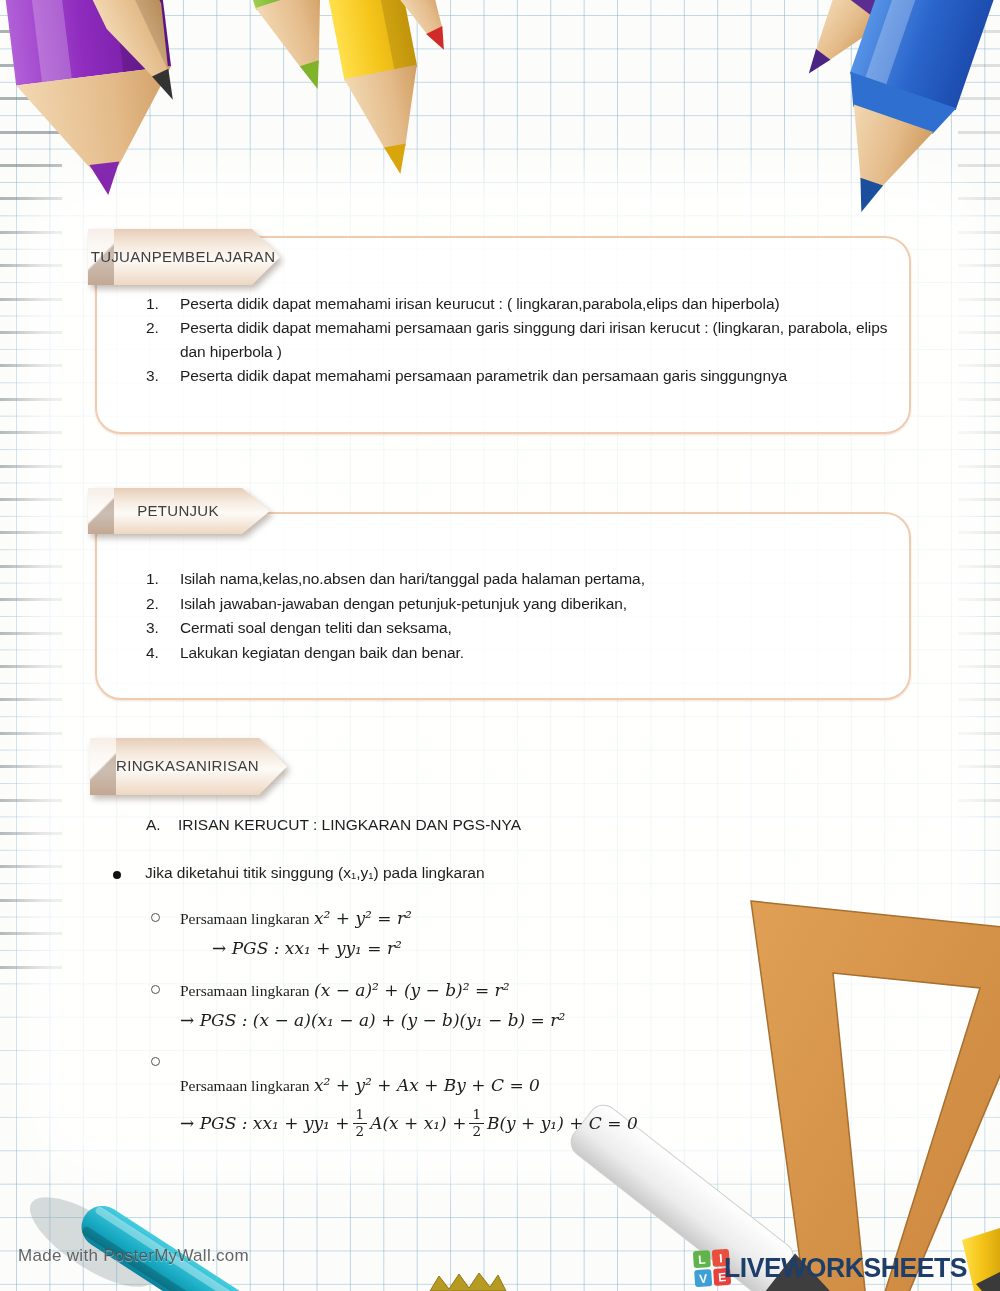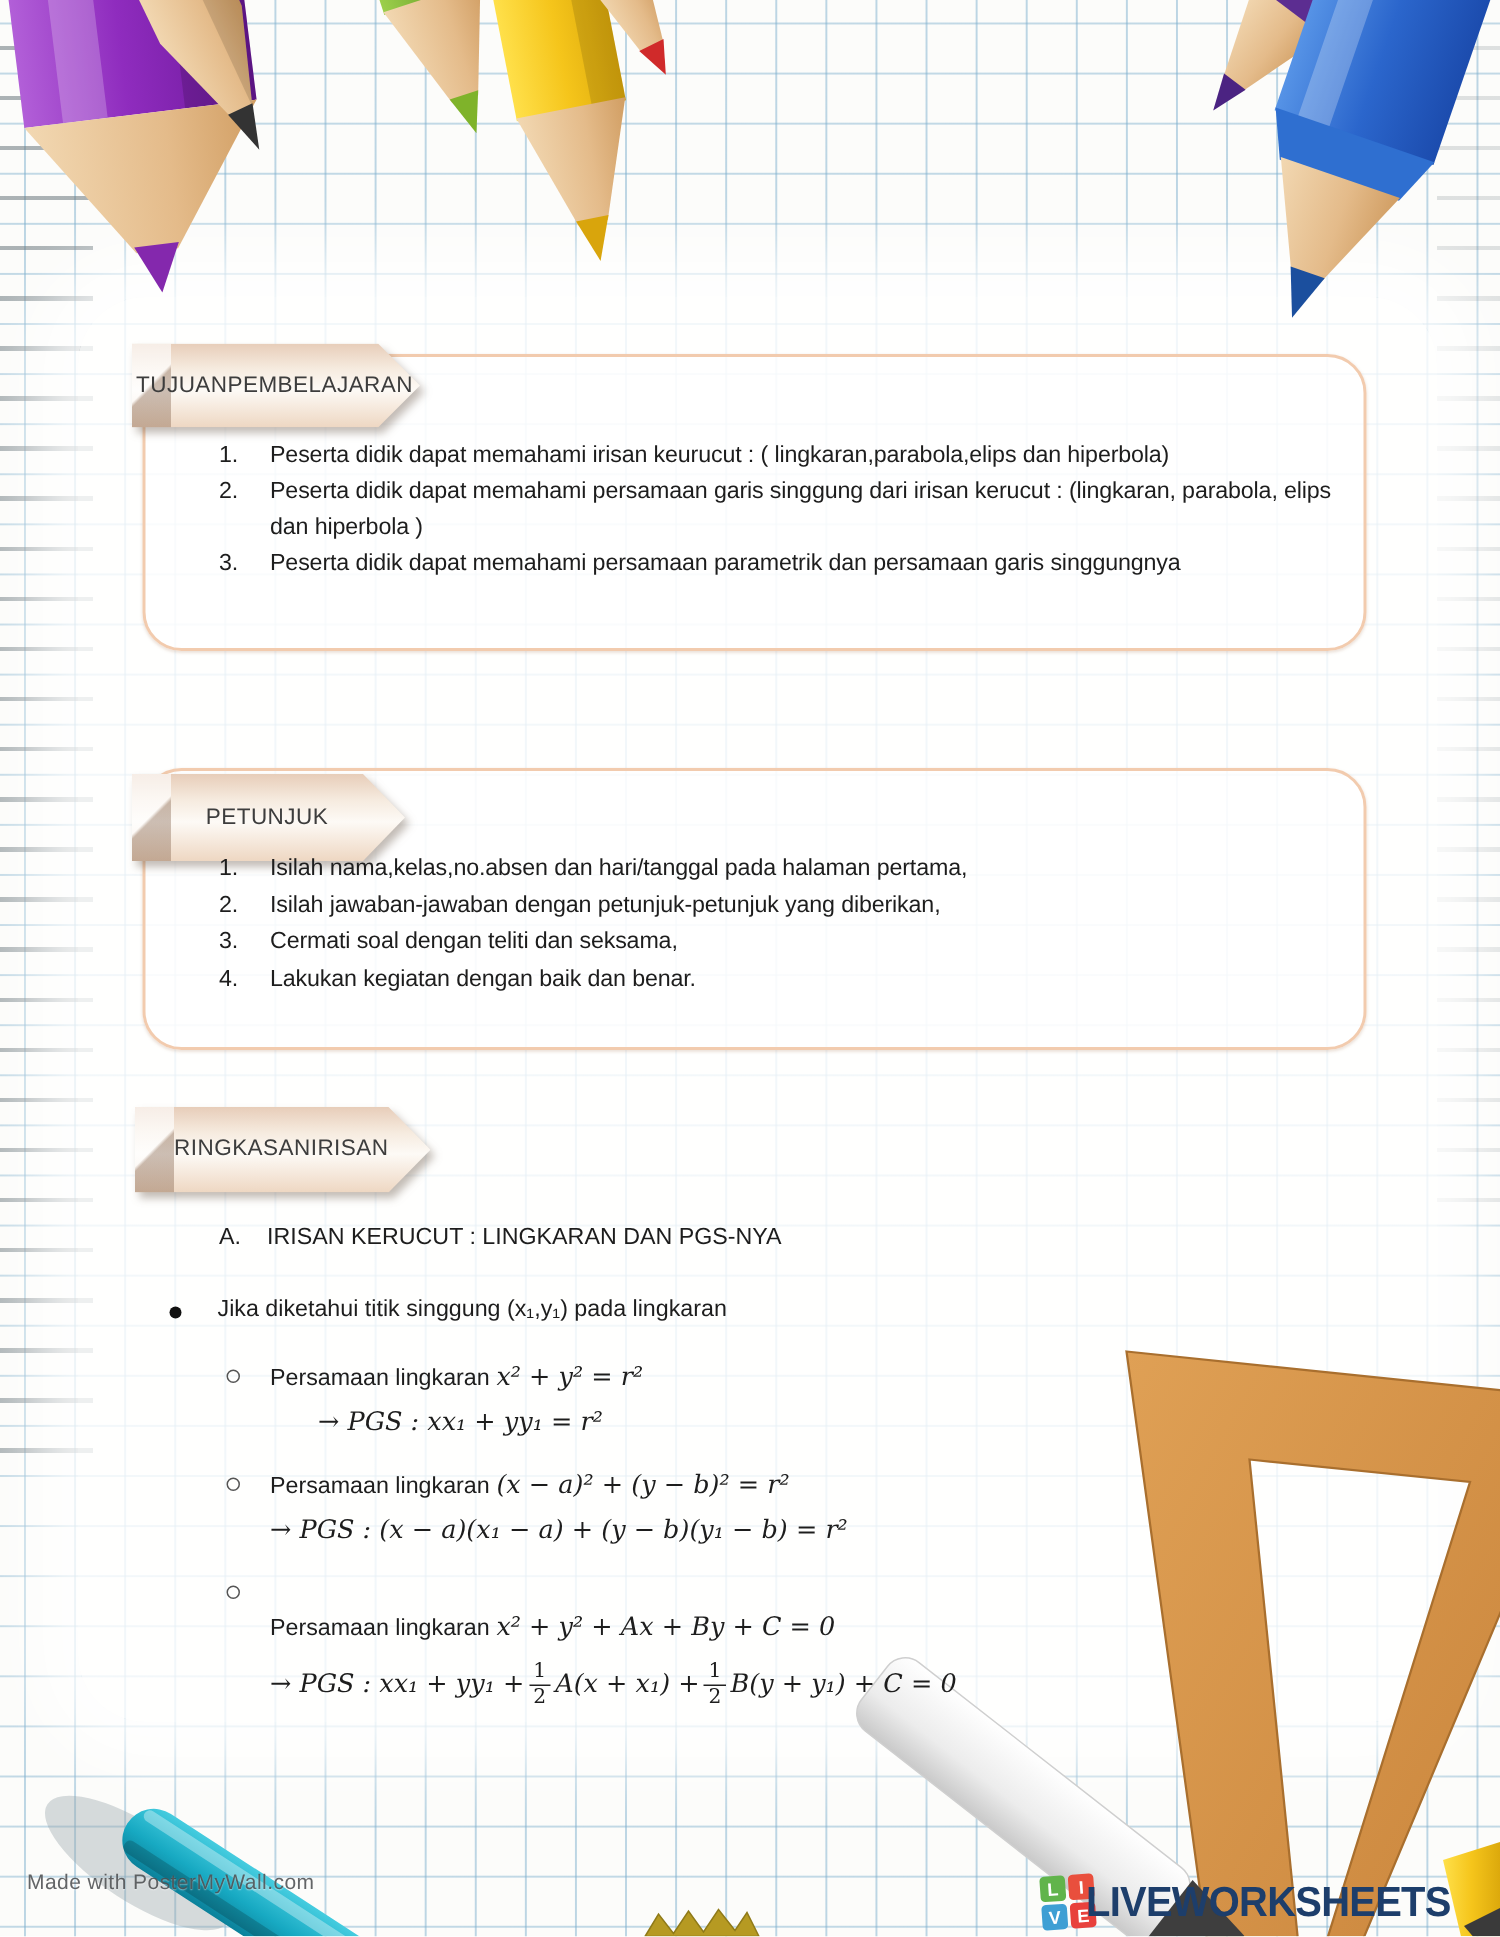--- a/index.html
+++ b/index.html
@@ -47,28 +47,28 @@
   .t-list .li-row{line-height:24px;}
   .p-list .li-row{line-height:24.6px;}
   
   .heading{position:absolute; left:146px; top:816px; display:flex; font-size:15.5px;}
   .heading .li-num{width:32px;}
   .bullet-dot{position:absolute; left:113px; top:871px; width:8px; height:8px; border-radius:50%; background:#111;}
   .bullet-line{position:absolute; left:145px; top:864px; font-size:15.5px;}
   .oring{position:absolute; width:7px; height:7px; border:1.6px solid #555; border-radius:50%; background:transparent;}
   .formula{position:absolute; left:180px;}
   .fline{line-height:26px; white-space:nowrap;}
-  .sans{font-family:Liberation Sans, sans-serif; font-size:15.5px;}
+  .sans{font-family:Liberation Serif, serif; font-size:15.5px;}
   .math{font-family:"DejaVu Serif",serif; font-style:italic; font-size:17px;}
   .pgs-row{display:flex; align-items:center; margin-top:3px; height:42px; white-space:nowrap;}
   .frac{display:inline-flex; flex-direction:column; align-items:center;
     font-family:"DejaVu Serif",serif; font-style:normal; font-size:13.5px; line-height:1.12; margin:0 3px;}
   .frac .fnum{border-bottom:1.3px solid #222; padding:0 3px;}
   
-  .watermark{position:absolute; left:18px; top:1246px; z-index:4; font-size:14px;
+  .watermark{position:absolute; left:18px; top:1246px; z-index:4; font-size:17px;
     color:rgba(72,74,76,0.85); text-shadow:0 1px 1px rgba(255,255,255,0.5); letter-spacing:.3px;}
   .logo{position:absolute; left:694px; top:1250px; z-index:4; display:flex; align-items:center;}
   .logo-icon{display:grid; grid-template-columns:17px 17px; grid-template-rows:17px 17px;
     gap:2px; transform:rotate(-4deg); margin-right:-6px;}
   .logo-block{display:flex; align-items:center; justify-content:center; border-radius:3px;
     font-size:12px; font-weight:bold; color:#fff;}
   .logo-text{font-size:28px; font-weight:800; color:#1d3e6b; letter-spacing:-0.5px;
     transform:scaleX(0.95); transform-origin:left center;}
 </style>
 </head>
@@ -199,21 +199,21 @@
         <span class="li-num">2.</span>
         <span class="li-text">Peserta didik dapat memahami persamaan garis singgung dari irisan kerucut : (lingkaran, parabola, elips dan hiperbola )</span>
       </div>
       <div class="li-row">
         <span class="li-num">3.</span>
         <span class="li-text">Peserta didik dapat memahami persamaan parametrik dan persamaan garis singgungnya</span>
       </div>
     </div>
 
     <div class="box" style="left:95px; top:512px; width:812px; height:184px;"></div>
-    <div class="banner" style="left:88px; top:516px; width:182px; height:58px;">
+    <div class="banner" style="left:88px; top:488px; width:182px; height:46px;">
       <div class="banner-shape"></div>
       <div class="banner-text">
         <span>PETUNJUK</span>
       </div>
     </div>
     <div class="nlist p-list" style="left:146px; top:567px; width:740px;">
       <div class="li-row">
         <span class="li-num">1.</span>
         <span class="li-text">Isilah nama,kelas,no.absen dan hari/tanggal pada halaman pertama,</span>
       </div>

